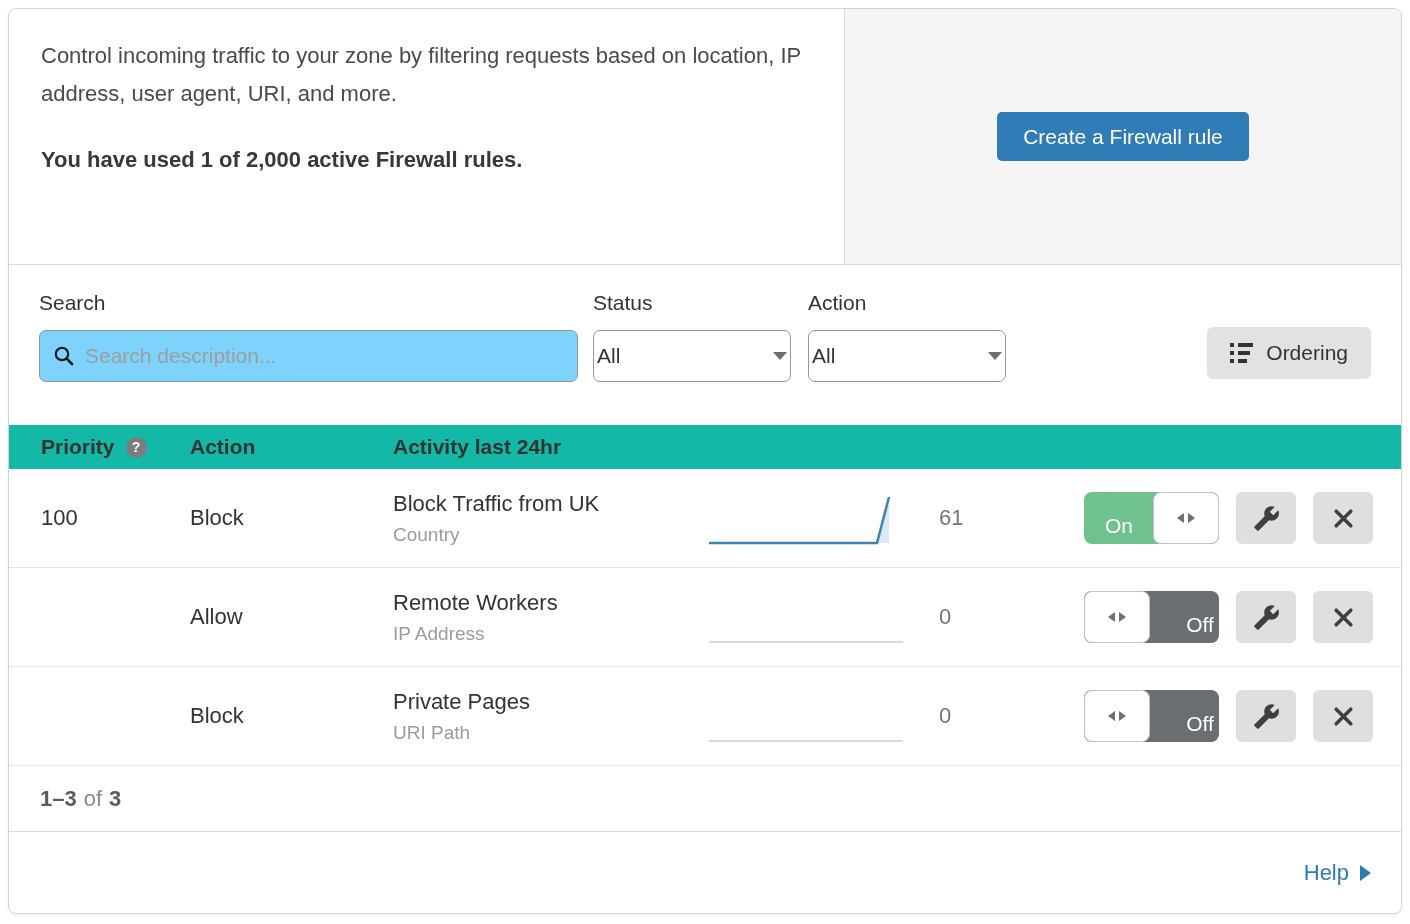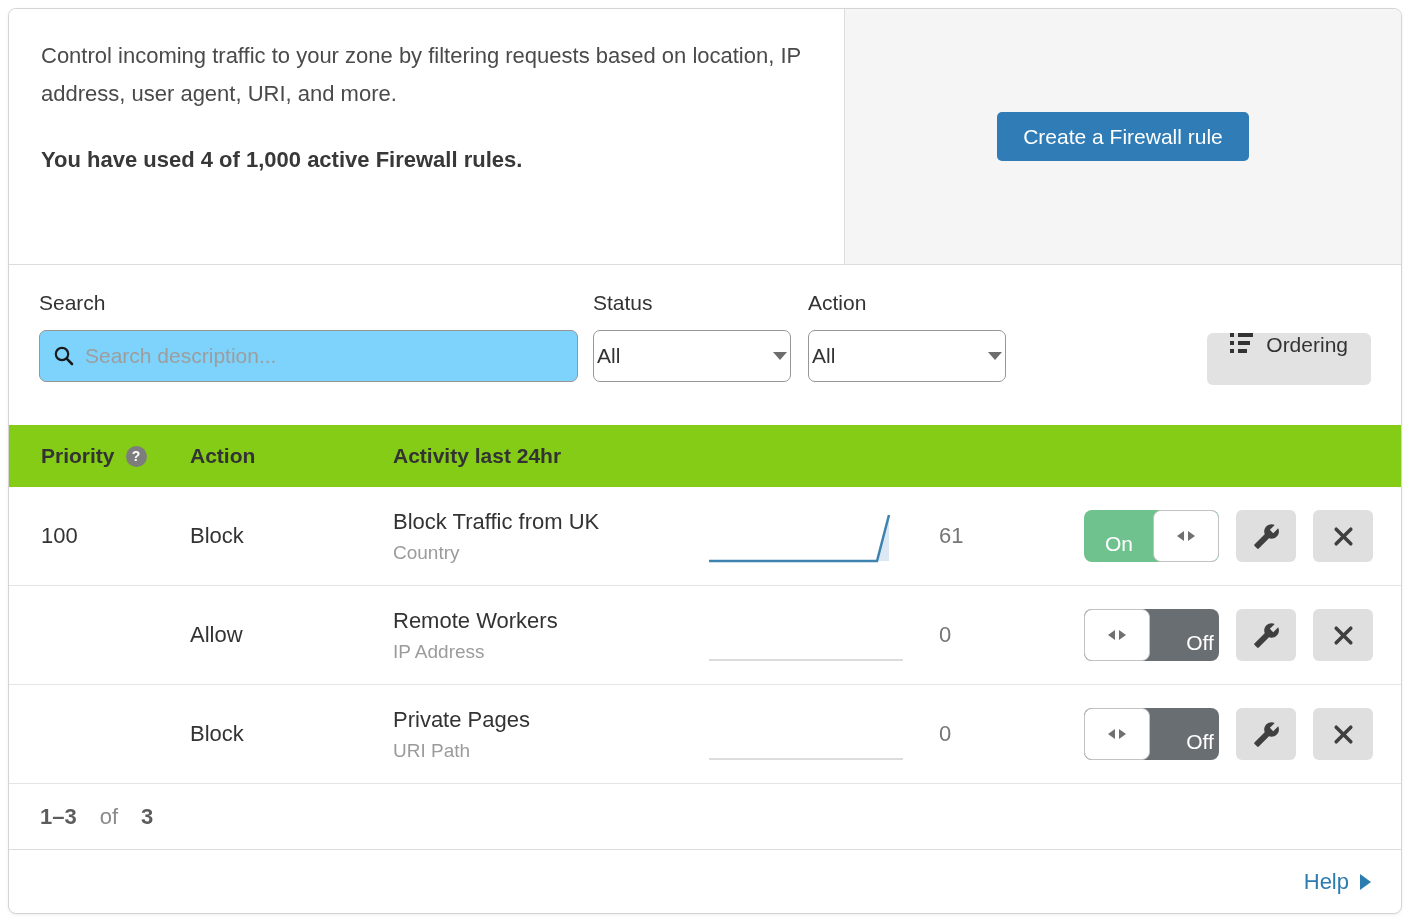--- a/index.html
+++ b/index.html
@@ -43,31 +43,31 @@
   .select {
     width:198px; height:52px; border:1.5px solid #979797; border-radius:7px;
     display:flex; align-items:center; justify-content:space-between; padding:0 3px;
     font-size:21px; color:#333; background:#fff; cursor:pointer;
   }
   .caret { width:0; height:0; border-left:7px solid transparent; border-right:7px solid transparent; border-top:8px solid #6d6d6d; }
   .gap15 { width:15px; } .gap17 { width:17px; }
   .ordering-wrap { margin-left:auto; padding-top:36px; }
   .ordering-btn {
     height:52px; background:#e2e2e2; border:none; border-radius:6px; cursor:pointer;
-    display:flex; align-items:flex-start; gap:13px; padding:0 23px; font-size:21px; color:#333; font-family:inherit;margin-top:6px;
+    display:flex; align-items:center; gap:13px; padding:0 23px; font-size:21px; color:#333; font-family:inherit;
   }
   .olist { display:flex; flex-direction:column; gap:4px; }
   .olist .orow { display:flex; align-items:center; gap:4px; }
   .olist .dot { width:4px; height:4px; background:#333; }
   .olist .bar { height:4px; background:#333; }
   .olist .b1{ width:15px; } .olist .b2{ width:12px; } .olist .b3{ width:9px; }
 
   
   .thead {
-    height:62px; flex:0 0 auto; background:#84cc16; display:flex; align-items:center;
+    height:44px; flex:0 0 auto; background:#14b8a6; display:flex; align-items:center;
     font-weight:bold; font-size:21px; color:#333;
   }
   .c1 { width:181px; flex:0 0 181px; padding-left:32px; }
   .c2 { width:203px; flex:0 0 203px; }
   .c3 { width:294px; flex:0 0 294px; }
   .c4 { flex:1; }
   .thead .c1 { display:flex; align-items:center; gap:11px; }
   .qicon {
     width:21px; height:21px; border-radius:50%; background:#7d7d7d; color:#fff;
     font-size:14px; font-weight:bold; display:flex; align-items:center; justify-content:center; cursor:pointer;
@@ -98,36 +98,36 @@
 
   .icon-btn {
     width:60px; height:52px; background:#dfdfdf; border:none; border-radius:6px;
     display:flex; align-items:center; justify-content:center; cursor:pointer;
   }
   .wrench-flip { transform:scaleX(-1); display:flex; }
 
   
   .pagination {
     height:66px; flex:0 0 auto; border-bottom:1px solid #dcdcdc;
-    display:flex; align-items:center; padding:0 31px; font-size:22px; color:#8a8a8a; gap:23px;
+    display:flex; align-items:center; padding:0 31px; font-size:22px; color:#8a8a8a; gap:7px;
   }
   .pagination b { color:#5c5c5c; }
   .help-row { flex:1; display:flex; align-items:center; justify-content:flex-end; padding:0 30px; }
   .help-link { display:flex; align-items:center; gap:11px; color:#2c7cb0; font-size:22px; cursor:pointer; }
   .help-chevron { width:0; height:0; border-top:8px solid transparent; border-bottom:8px solid transparent; border-left:11px solid #2c7cb0; }
 </style>
 </head>
 <body>
 
 <div class="card">
 
   <div class="top">
     <div class="top-left">
       <div class="page-desc">Control incoming traffic to your zone by filtering requests based on location, IP address, user agent, URI, and more.</div>
-      <div class="usage-line">You have used 4 of 1,000 active Firewall rules.</div>
+      <div class="usage-line">You have used 1 of 2,000 active Firewall rules.</div>
     </div>
     <div class="top-right">
       <button class="create-btn">Create a Firewall rule</button>
     </div>
   </div>
 
   <div class="filters">
     <div class="fgroup">
       <div class="flabel">Search</div>
       <div class="search-box">

